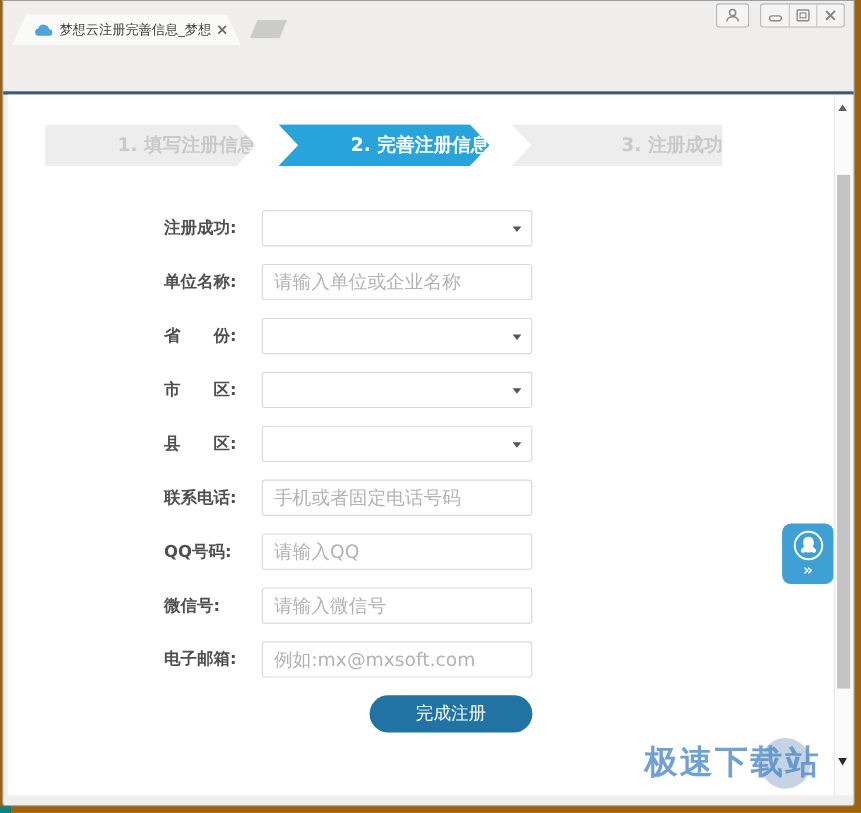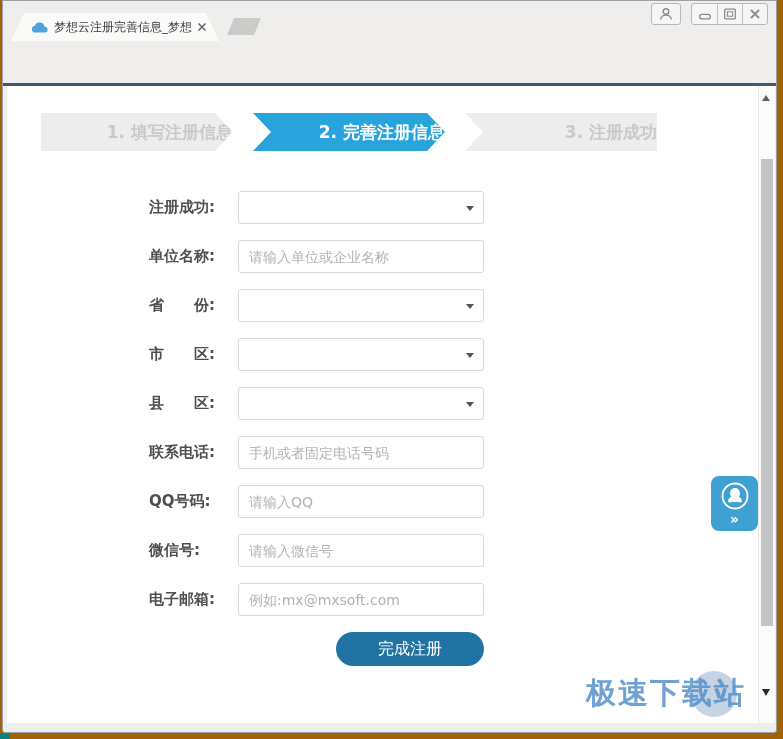--- a/index.html
+++ b/index.html
@@ -59,21 +59,21 @@
   .step.active { background:#29a3dc; color:#fff; }
 
   .form { position:absolute; left:142px; top:105px; }
   .row { display:flex; height:33px; margin-bottom:16px; }
   .row label { width:89px; font-size:15px; font-weight:bold; color:#4f4f4f; line-height:33px; white-space:nowrap; }
   .ctl { width:246px; height:33px; border:1px solid #d9d9d9; border-radius:3px; background:#fff; }
   .select { position:relative; cursor:default; }
   .select .val { line-height:31px; padding:0 10px; font-size:14px; color:#333; }
   .caret { position:absolute; right:9px; top:14px; width:0; height:0;
            border:4px solid transparent; border-top:5px solid #555; }
-  input.ctl { padding:0 10px; font-size:14px; color:#333; outline:none;
+  input.ctl { padding:0 10px; font-size:17px; color:#333; outline:none;
               font-family:"DejaVu Sans","Liberation Sans",sans-serif; }
   input.ctl::placeholder { color:#b3b3b3; }
   .submit-btn { display:block; margin-left:187px; margin-top:15px; width:148px; height:34px;
                 border:none; border-radius:17px; background:#2073a2; color:#fff; font-size:16px;
                 cursor:pointer; font-family:Liberation Serif, serif; }
 
   
   .qq-widget { position:absolute; left:704px; top:390px; width:47px; height:55px;
                background:#3fa0d3; border-radius:8px; display:flex; flex-direction:column;
                align-items:center; padding-top:5px; cursor:pointer; }

